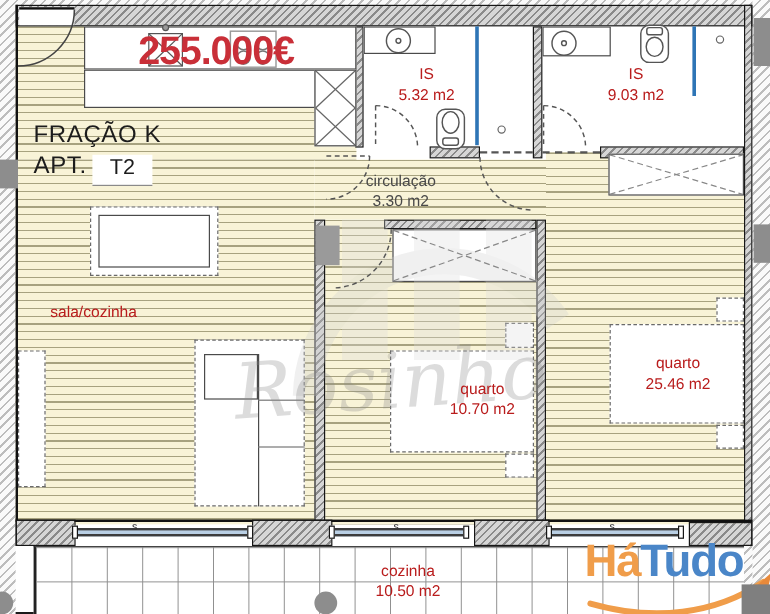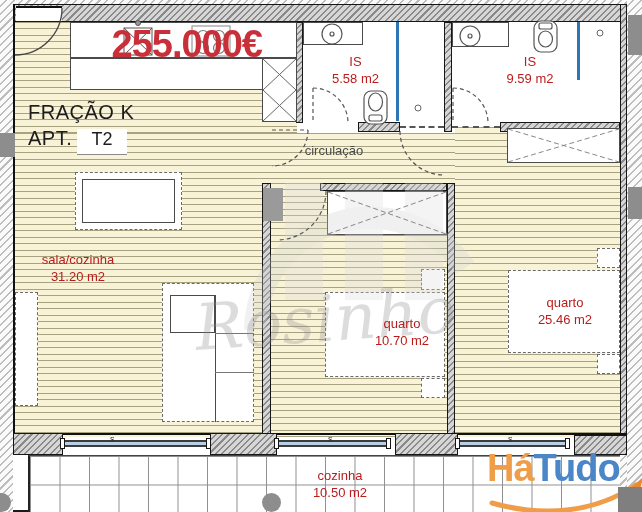--- a/index.html
+++ b/index.html
@@ -17,21 +17,21 @@
                      linear-gradient(to bottom,#8f8f8f 1px,transparent 1px);
     background-size:29.5px 28.5px;}
   .furn{background:#fff;border:1px solid #4a4a4a;}
   .dashedb{border:1px dashed #6a6a6a !important;}
   .dashline{border-top:2px dashed #555;height:0;}
   .slider{height:7px;background:#b9cfe4;border-top:2px solid #3c3c3c;border-bottom:2px solid #3c3c3c;}
   .cap{width:5px;height:11px;background:#fff;border:1px solid #161616;}
   .marker{background:#8d8d8d;}
   .lbl{color:#b91c1c;font-size:13px;line-height:1.3;text-align:center;white-space:nowrap;}
   .lbl .l2{font-size:13px;}
-  #price-label{font-size:38px;font-weight:bold;letter-spacing:-1px;color:#c92f38;text-align:right;}
+  #price-label{font-size:33px;font-weight:bold;letter-spacing:-1px;color:#c92f38;text-align:center;}
   #fracao-label,#apt-label{font-size:20px;color:#1c1c1c;letter-spacing:.5px;}
   #t2-box{background:#fff;border-bottom:1px solid #8a8a8a;text-align:center;font-size:18px;color:#1c1c1c;}
   #watermark-script{font-family:"DejaVu Serif",serif;font-style:italic;font-size:64px;
     color:rgba(140,140,140,.30);transform:rotate(-4deg);white-space:nowrap;}
   #brand-logo{font-size:38px;font-weight:bold;letter-spacing:-1px;white-space:nowrap;}
   #brand-part1{color:#f09d4a;}
   #brand-part2{color:#4a86c8;}
   .wtag{font-size:9px;color:#333;}
   svg{position:absolute;left:0;top:0;pointer-events:none;}
 </style>
@@ -203,32 +203,32 @@
 
   <div class="abs" id="watermark-script" style="left:195px;top:282px;">Rosinho</div>
 
   <div class="abs" id="price-label" style="left:98px;top:23px;width:164px;">255.000€</div>
   <div class="abs" id="fracao-label" style="left:28px;top:101px;">FRAÇÃO K</div>
   <div class="abs" id="apt-label" style="left:28px;top:127px;">APT.</div>
   <div class="abs" id="t2-box" style="left:77px;top:129px;width:50px;height:26px;">T2</div>
 
   <div class="abs lbl" style="left:18px;top:252px;width:120px;">
     <div>sala/cozinha</div>
-    <div class="l2">31.20 m2</div>
   </div>
   <div class="abs lbl" style="left:328px;top:54px;width:55px;">
     <div>IS</div>
-    <div class="l2">5.58 m2</div>
+    <div class="l2">5.32 m2</div>
   </div>
   <div class="abs lbl" style="left:498px;top:54px;width:64px;">
     <div>IS</div>
-    <div class="l2">9.59 m2</div>
+    <div class="l2">9.03 m2</div>
   </div>
   <div class="abs lbl" style="left:286px;top:143px;width:96px;color:#4a4a4a;">
     <div>circulação</div>
+    <div class="l2">3.30 m2</div>
   </div>
   <div class="abs lbl" style="left:352px;top:316px;width:100px;">
     <div>quarto</div>
     <div class="l2">10.70 m2</div>
   </div>
   <div class="abs lbl" style="left:525px;top:295px;width:80px;">
     <div>quarto</div>
     <div class="l2">25.46 m2</div>
   </div>
   <div class="abs lbl" style="left:298px;top:468px;width:84px;">

